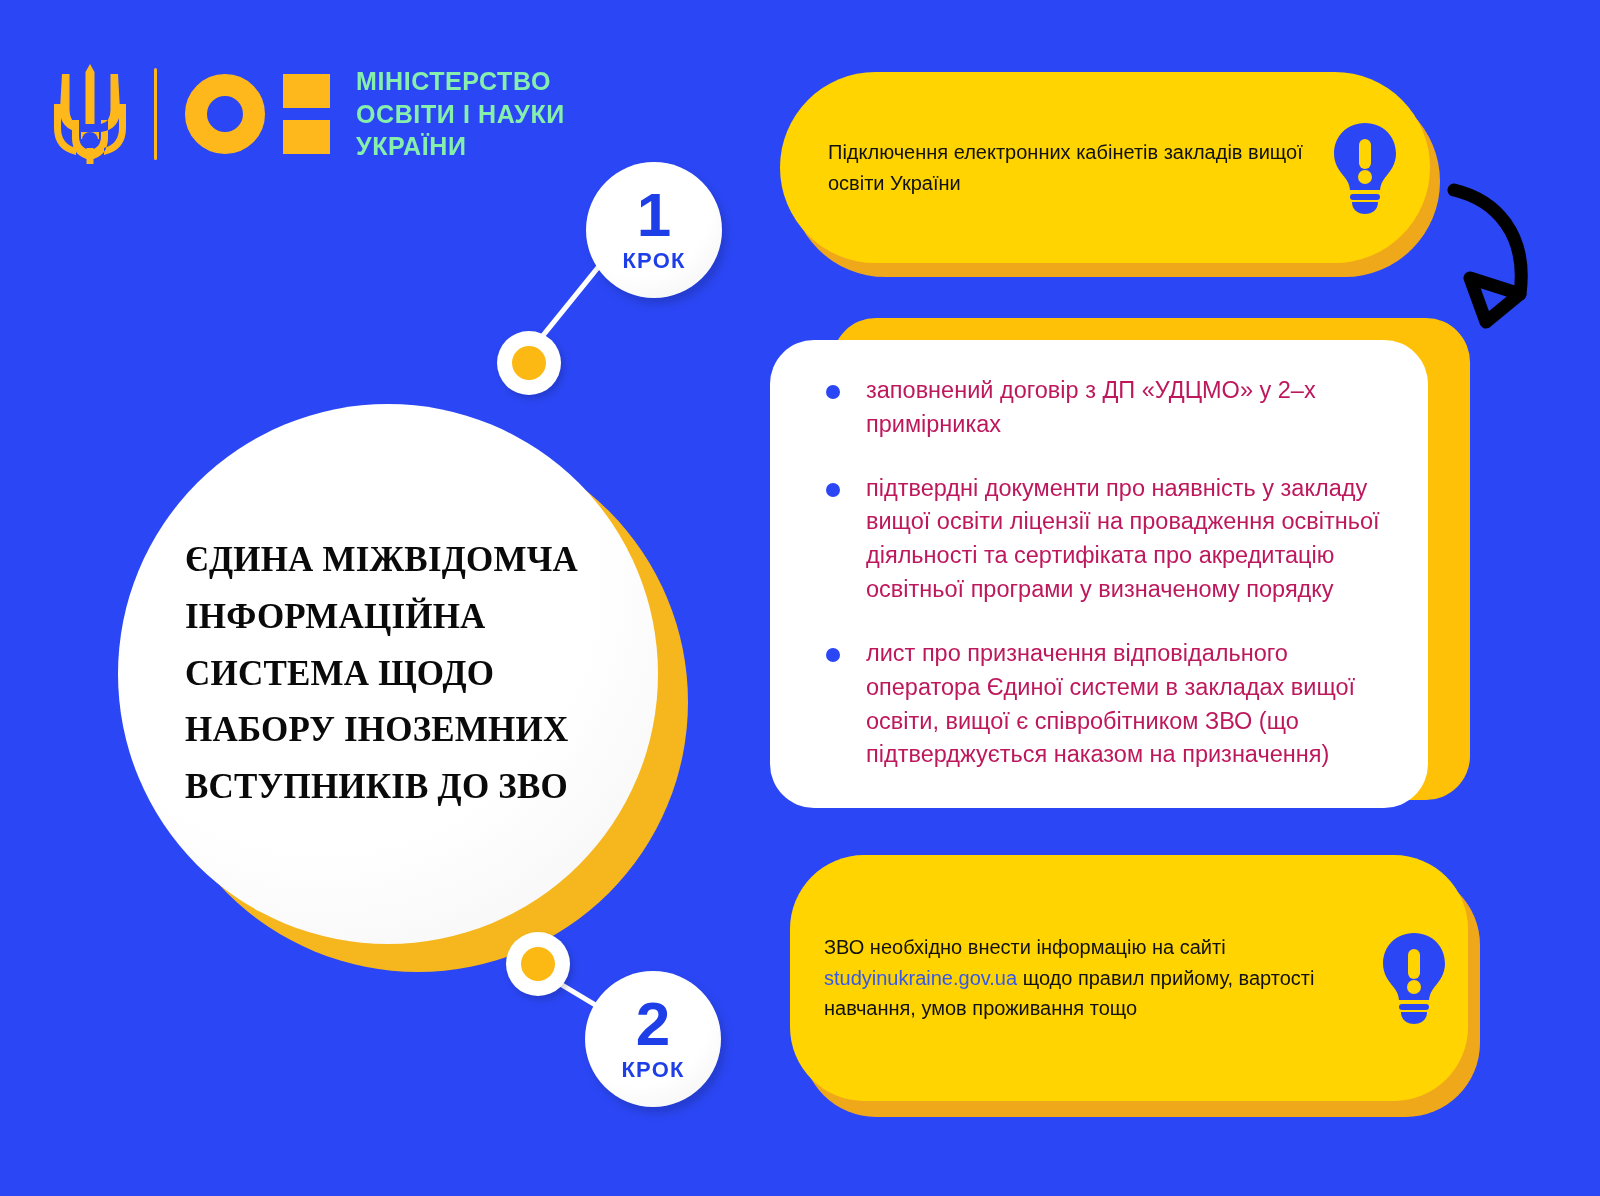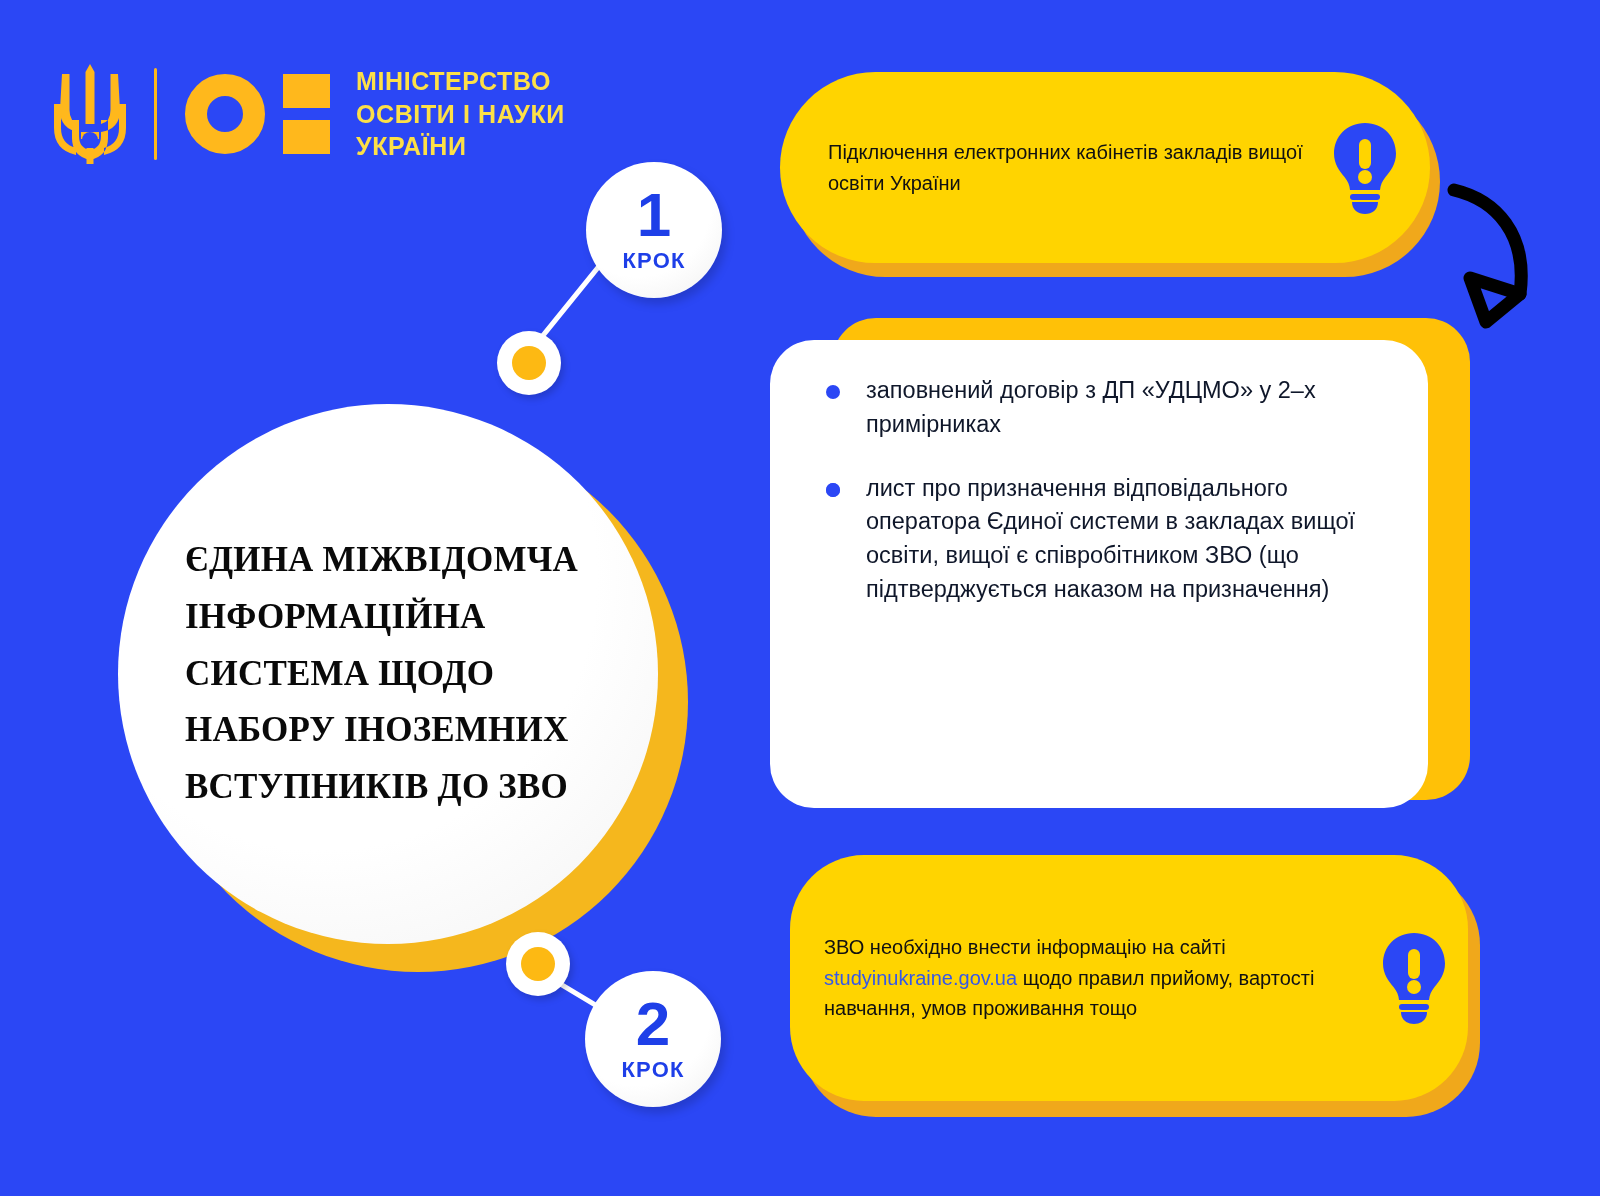--- a/index.html
+++ b/index.html
@@ -49,21 +49,21 @@
   }
   .logo-bars {
     display: flex; flex-direction: column;
     justify-content: space-between;
     height: 80px;
     margin-left: 18px;
   }
   .logo-bars i { display: block; width: 47px; height: 34px; background: #FFB81C; }
   .logo-text {
     margin-left: 26px;
-    color: #fde047;
+    color: #86efac;
     font-weight: 700;
     font-size: 25px;
     line-height: 1.30;
     letter-spacing: 0.6px;
   }
 
   
   .hero-wrap {
     position: absolute;
     left: 118px;
@@ -182,21 +182,21 @@
     align-items: flex-start;
     padding: 34px 30px 26px 30px;
     flex-direction: column;
     justify-content: flex-start;
   }
   ul.bullets { list-style: none; margin: 0; padding: 0; width: 100%; }
   ul.bullets li {
     position: relative;
     padding-left: 66px;
     margin-bottom: 30px;
-    color: #0f172a;
+    color: #be185d;
     font-size: 23.5px;
     line-height: 1.44;
     font-weight: 400;
   }
   ul.bullets li:last-child { margin-bottom: 0; }
   ul.bullets li .bullet-dot {
     position: absolute;
     left: 26px; top: 11px;
     width: 14px; height: 14px;
     border-radius: 50%;
@@ -293,20 +293,21 @@
   <div class="card" id="card2">
     <div class="card-shadow"></div>
     <div class="card-body">
       <ul class="bullets">
         <li>
           <span class="bullet-dot"></span>
           <span>заповнений договір з ДП «УДЦМО» у 2–х примірниках</span>
         </li>
         <li>
           <span class="bullet-dot"></span>
+          <span>підтвердні документи про наявність у закладу вищої освіти ліцензії на провадження освітньої діяльності  та сертифіката про акредитацію освітньої програми у визначеному порядку</span>
         </li>
         <li>
           <span class="bullet-dot"></span>
           <span>лист про призначення відповідального оператора Єдиної системи в закладах вищої освіти, вищої є співробітником ЗВО (що підтверджується наказом на призначення)</span>
         </li>
       </ul>
     </div>
   </div>
 
   <div class="card" id="card3">

